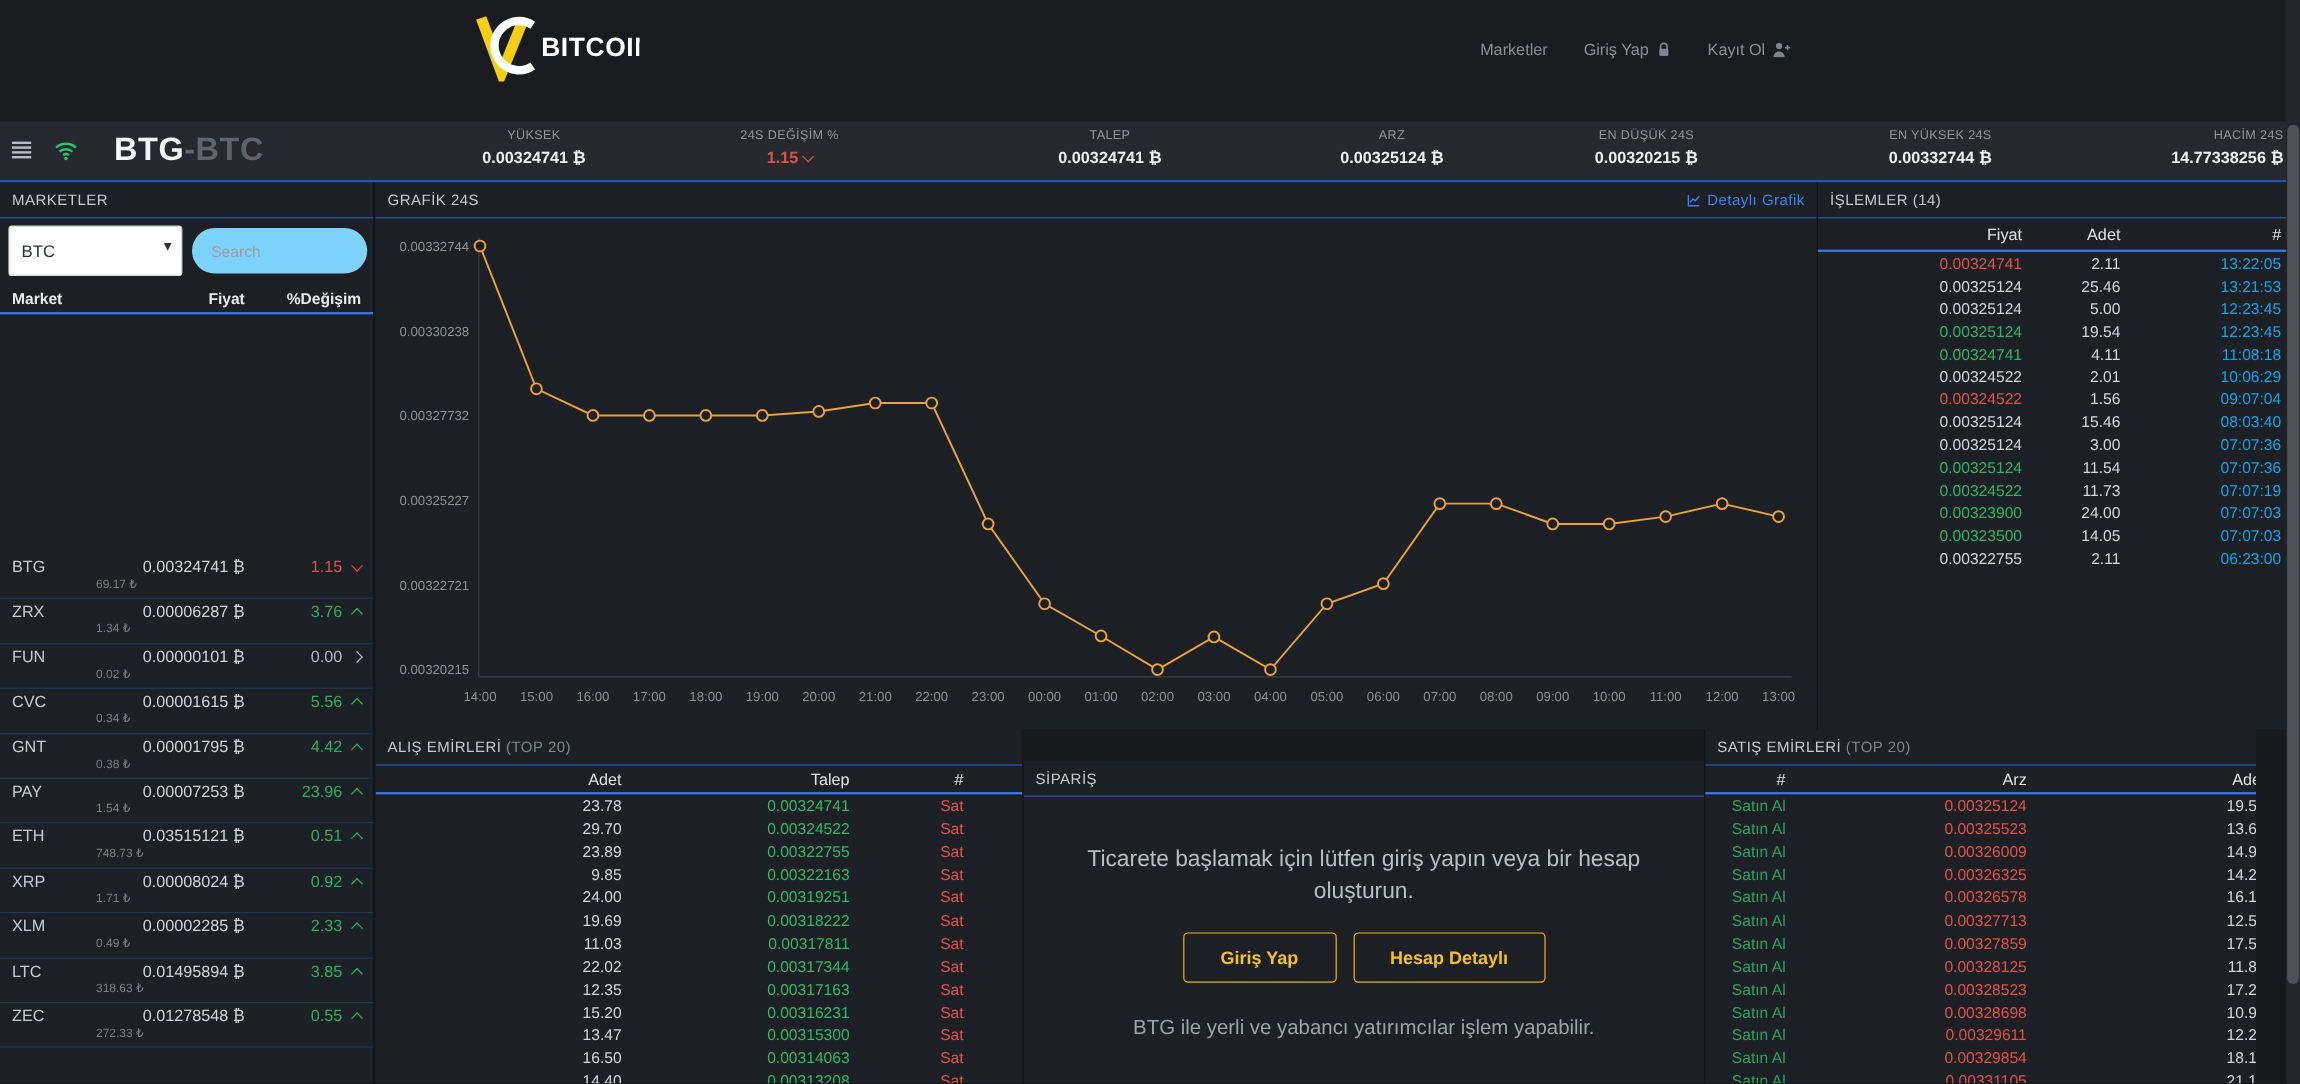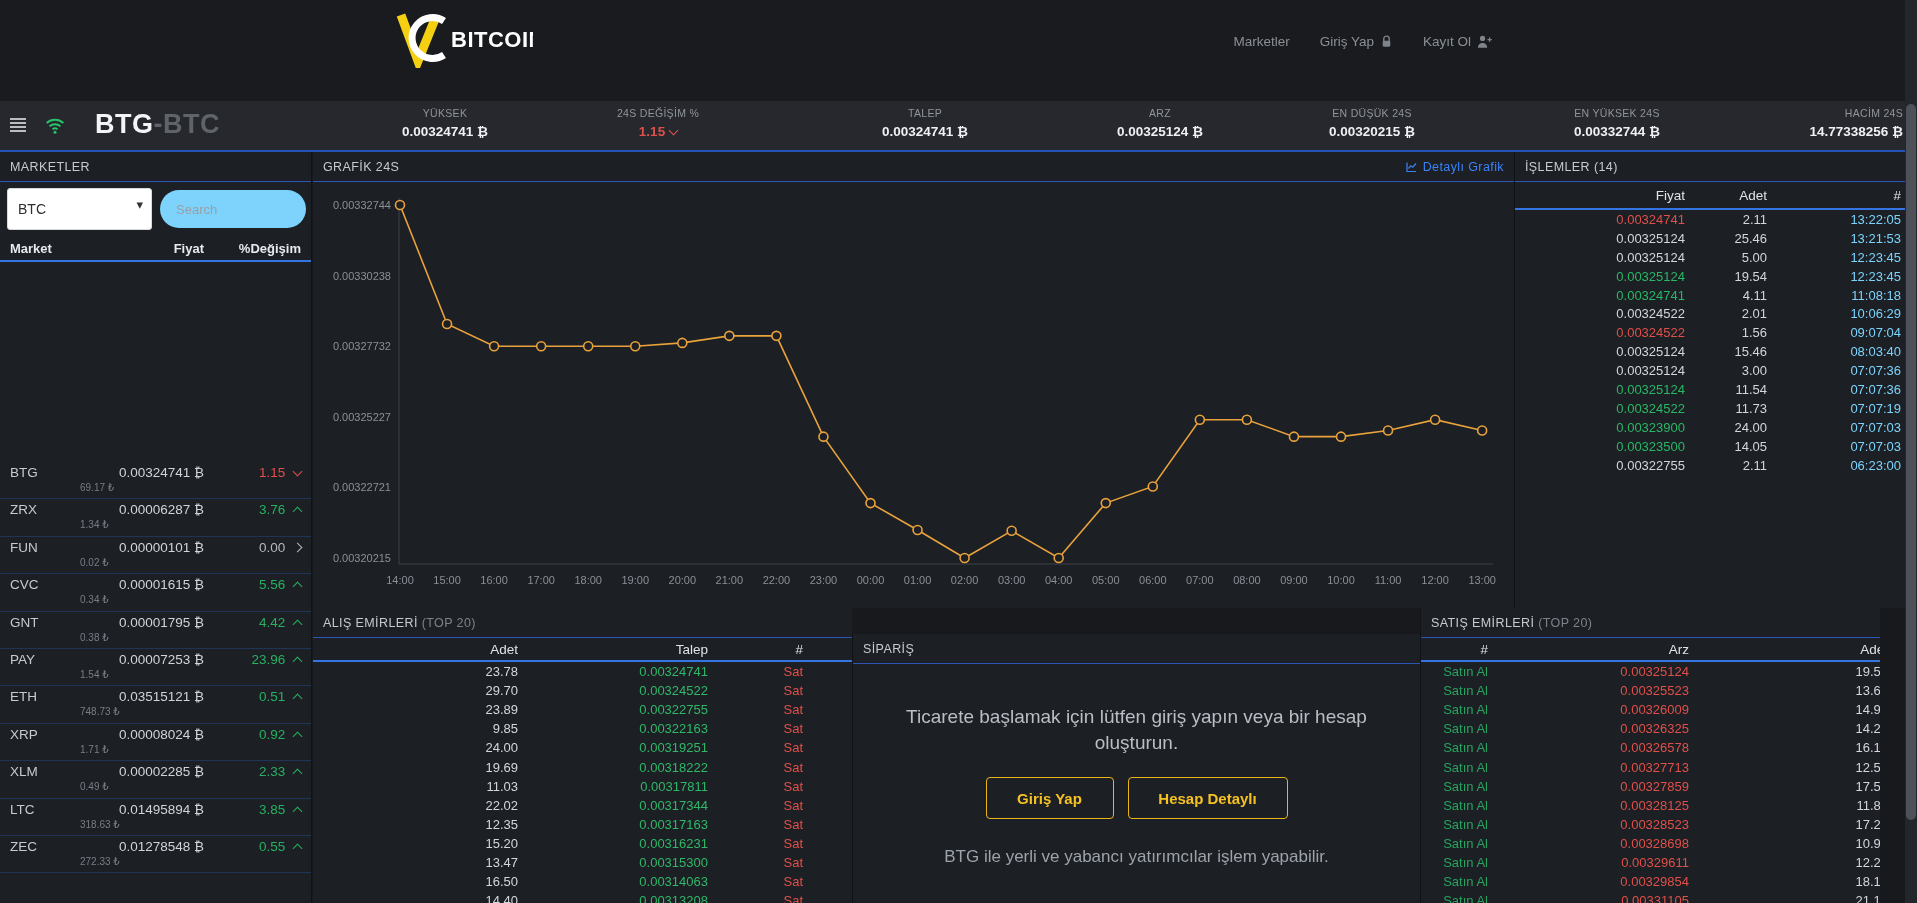--- a/index.html
+++ b/index.html
@@ -65,21 +65,21 @@
   #chart-panel{left:313px;top:152px;width:1201px;height:456px;}
   .detail-link{position:absolute;right:10px;top:0;color:#3b82f6;font-size:12.5px;cursor:pointer;display:flex;align-items:center;gap:5px;height:30px;}
   
   #trades-panel{left:1514px;top:152px;width:391px;height:456px;border-left:1px solid #101215;}
   .t-thead,.trow{display:flex;padding:0 4px 0 10px;box-sizing:border-box;}
   .t-thead{height:28px;align-items:center;font-size:13.5px;color:#dfe3e7;border-bottom:2px solid #3575e3;}
   .t-thead .c1,.trow .c1{flex:0 0 160px;text-align:right;}
   .t-thead .c2,.trow .c2{flex:0 0 82px;text-align:right;}
   .t-thead .c3,.trow .c3{flex:1;text-align:right;}
   .trow{height:18.9px;font-size:13px;align-items:center;}
-  .trow .c2{color:#d3d7dc;} .trow .c3{color:#7dd3fc;}
+  .trow .c2{color:#d3d7dc;} .trow .c3{color:#0ea5e9;}
   .p-def{color:#d3d7dc;} .p-red{color:#e0504a;} .p-green{color:#29b765;}
   
   #bids-panel{left:313px;top:608px;width:539px;bottom:0;overflow:hidden;}
   #order-panel{left:852px;top:608px;width:568px;bottom:0;border-left:1px solid #101215;overflow:hidden;margin-top:26px;}
   #asks-panel{left:1420px;top:608px;width:460px;bottom:0;border-left:1px solid #101215;overflow:hidden;}
   .o-thead,.orow{display:flex;box-sizing:border-box;}
   .o-thead{height:24px;align-items:center;font-size:13.5px;color:#dfe3e7;border-bottom:2px solid #3575e3;}
   .orow{height:19.1px;font-size:13px;align-items:center;}
   
   .bids .c1{flex:0 0 205px;text-align:right;}

